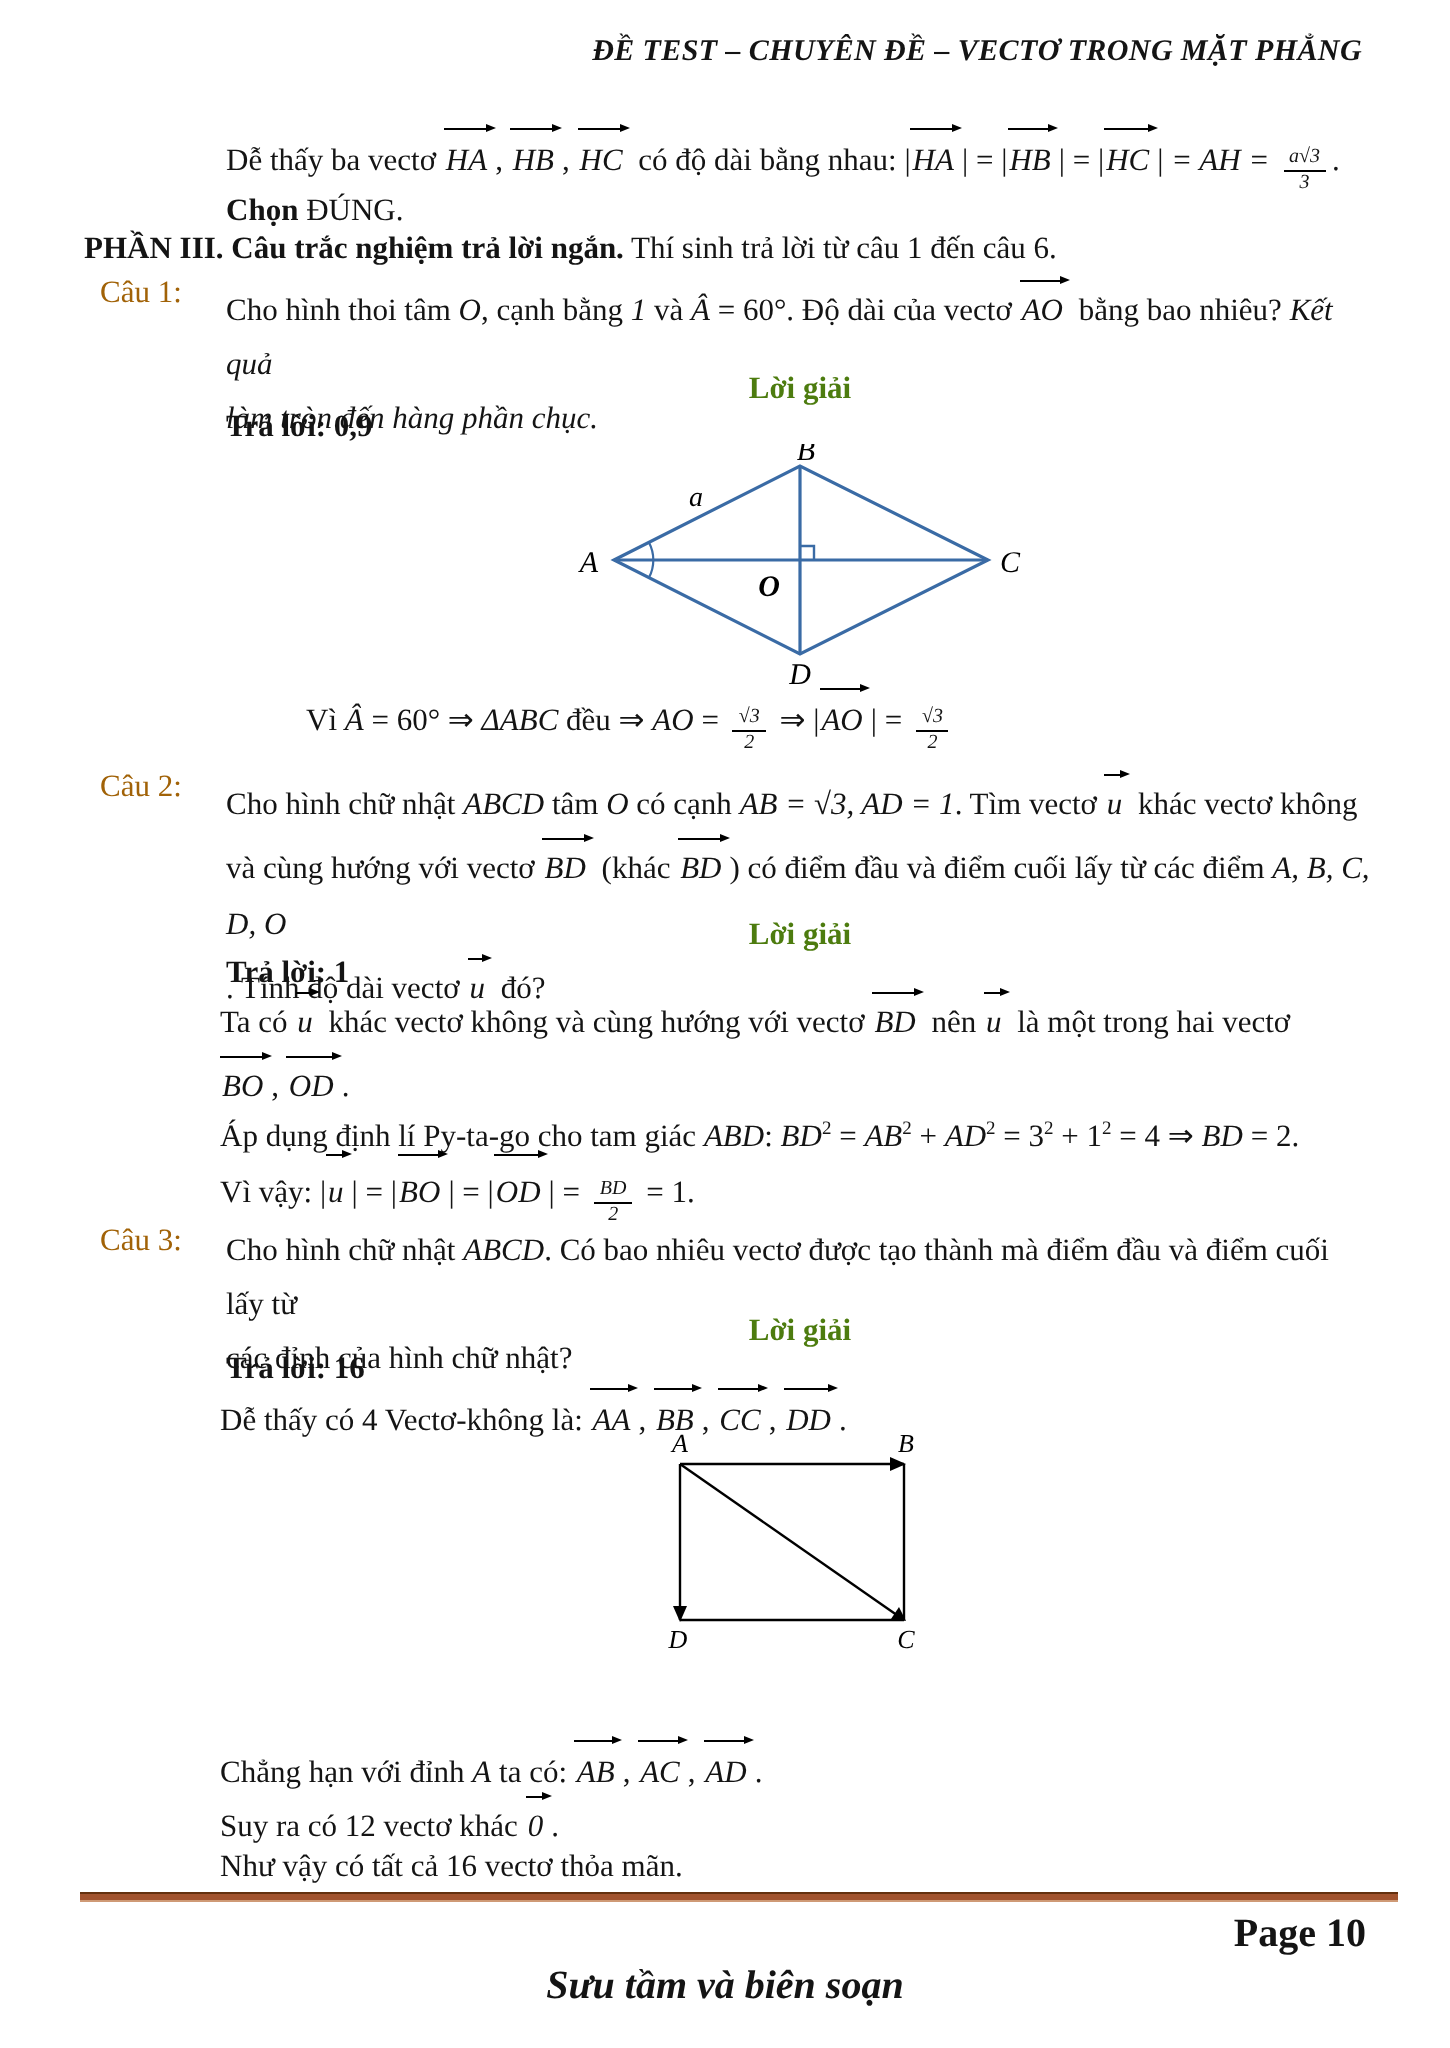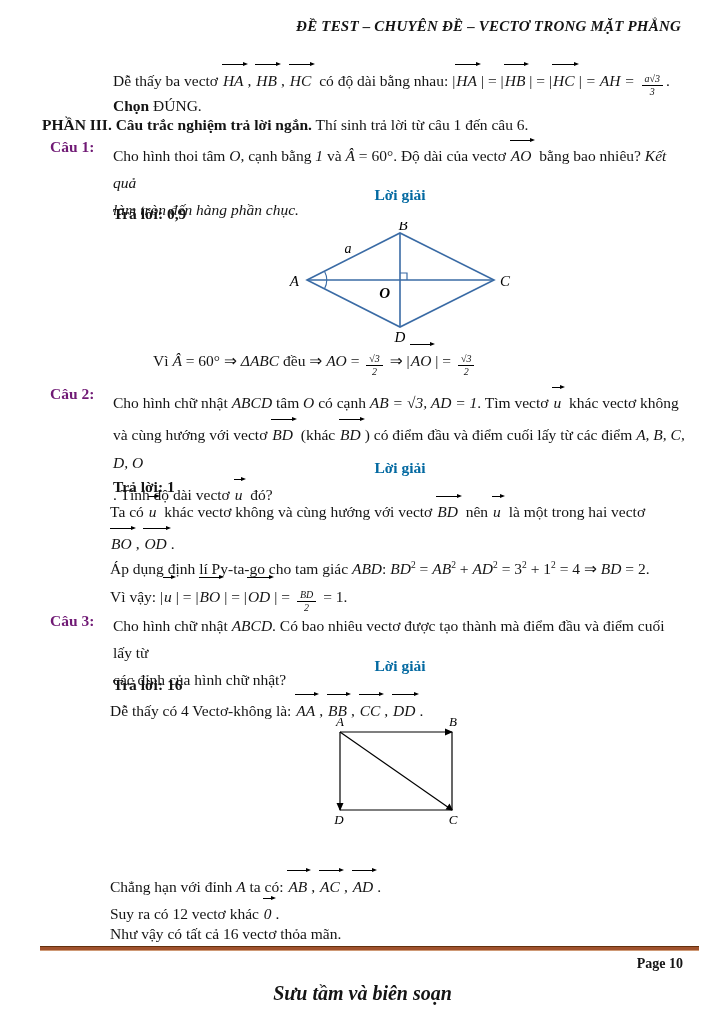--- a/index.html
+++ b/index.html
@@ -1,38 +1,38 @@
 <!DOCTYPE html>
 <html><head>
 <meta charset="utf-8">
 <style>
   html,body{margin:0;padding:0;background:#ffffff;}
   .page{position:relative;width:725px;height:1020px;background:#ffffff;
         font-family:"Liberation Serif",serif;font-size:15.5px;color:#141414;overflow:hidden;}
   .hdr{position:absolute;top:18px;right:44px;font-weight:bold;font-style:italic;font-size:15px;letter-spacing:.2px;}
   .abs{position:absolute;left:113px;right:38px;line-height:27px;}
-  .qlabel{position:absolute;left:50px;width:60px;color:#701a75;font-weight:bold;}
+  .qlabel{position:absolute;left:50px;width:60px;color:#a16207;font-weight:normal;}
   .phan{position:absolute;left:42px;right:38px;line-height:26px;}
-  .lg{color:#0369a1;font-weight:bold;text-align:center;}
+  .lg{color:#4d7c0f;font-weight:bold;text-align:center;}
   .ans{font-weight:bold;}
   .mi{font-style:italic;}
   .b{font-weight:bold;}
   .it{font-style:italic;}
   .vec{position:relative;display:inline-block;font-style:italic;padding:4px 4px 0 1px;}
   .vec::after{content:"";position:absolute;left:0;right:4px;top:2px;border-top:1.3px solid #000;}
   .vec::before{content:"";position:absolute;right:0;top:-0.5px;width:0;height:0;
                border-left:5px solid #000;border-top:2.6px solid transparent;border-bottom:2.6px solid transparent;}
   .frac{display:inline-block;vertical-align:-0.85em;text-align:center;font-size:10px;line-height:1.2;margin:0 3px;font-style:italic;}
   .frac .fn{display:block;border-bottom:1.2px solid #000;padding:0 3px;}
   .frac .fd{display:block;}
   sup{font-size:9.5px;}
   .fig{text-align:center;}
   .rule{position:absolute;left:40px;right:26px;top:946px;height:3px;background:#a0522d;
         border-top:1px solid #63300e;border-bottom:1px solid #cf9a76;}
-  .pagenum{position:absolute;top:956px;right:42px;font-weight:bold;font-size:14px;}
+  .pagenum{position:absolute;top:956px;right:42px;font-weight:bold;font-size:20px;}
   .credit{position:absolute;top:982px;left:0;width:100%;text-align:center;font-weight:bold;font-style:italic;font-size:20px;}
   svg text{font-family:"Liberation Serif",serif;}
 </style>
 </head>
 <body>
 
 <div class="page">
 
   <div class="hdr">ĐỀ TEST – CHUYÊN ĐỀ – VECTƠ TRONG MẶT PHẲNG</div>
 

